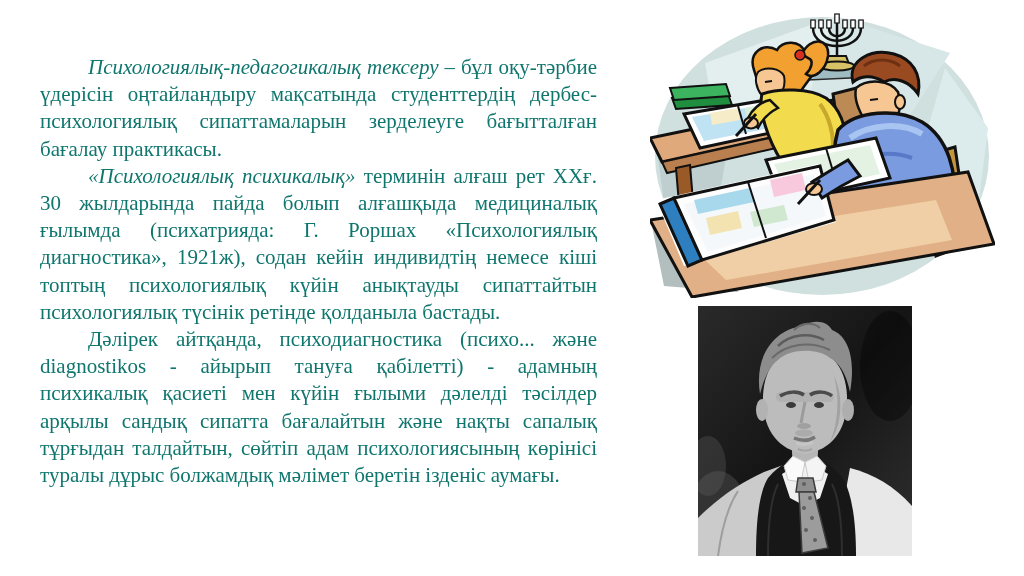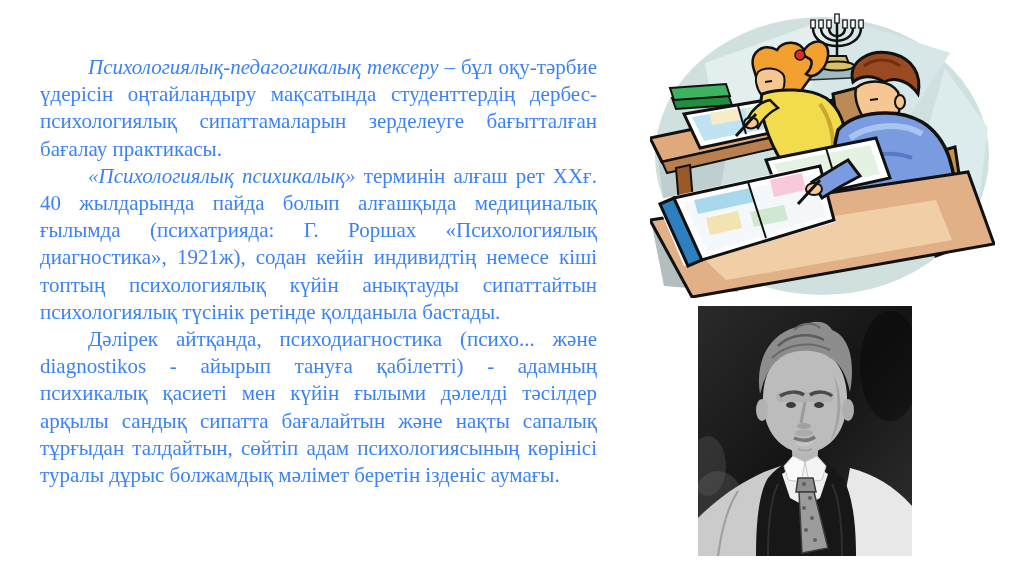--- a/index.html
+++ b/index.html
@@ -6,42 +6,42 @@
   .slide{
     position:relative;
     width:1024px;height:576px;
     background:#ffffff;
     overflow:hidden;
     font-family:"Liberation Serif","DejaVu Serif",serif;
   }
   .textblock{
     position:absolute;
     left:40px;top:54px;width:557px;
-    color:#3b82f6;
+    color:#0f766e;
     font-size:21px;
     line-height:27.2px;
     text-align:justify;
   }
   .textblock p{margin:0;text-indent:48px;}
   .lead{font-style:italic;}
   .clipart{
     position:absolute;left:650px;top:8px;width:345px;height:290px;
   }
   .photo{
     position:absolute;left:698px;top:306px;width:214px;height:250px;
   }
 </style>
 </head>
 <body>
 
 <div class="slide">
 
   <div class="textblock">
     <p><span class="lead">Психологиялық-педагогикалық тексеру</span><span> – бұл оқу-тәрбие үдерісін оңтайландыру мақсатында студенттердің дербес-психологиялық сипаттамаларын зерделеуге бағытталған бағалау практикасы.</span></p>
-    <p><span class="lead">«Психологиялық психикалық»</span><span> терминін алғаш рет ХХғ. 40 жылдарында пайда болып алғашқыда медициналық ғылымда (психатрияда: Г. Роршах «Психологиялық диагностика», 1921ж), содан кейін индивидтің немесе кіші топтың психологиялық күйін анықтауды сипаттайтын психологиялық түсінік ретінде қолданыла бастады.</span></p>
+    <p><span class="lead">«Психологиялық психикалық»</span><span> терминін алғаш рет ХХғ. 30 жылдарында пайда болып алғашқыда медициналық ғылымда (психатрияда: Г. Роршах «Психологиялық диагностика», 1921ж), содан кейін индивидтің немесе кіші топтың психологиялық күйін анықтауды сипаттайтын психологиялық түсінік ретінде қолданыла бастады.</span></p>
     <p><span>Дәлірек айтқанда, психодиагностика (психо... және diagnostikos - айырып тануға қабілетті) - адамның психикалық қасиеті мен күйін ғылыми дәлелді тәсілдер арқылы сандық сипатта бағалайтын және нақты сапалық тұрғыдан талдайтын, сөйтіп адам психологиясының көрінісі туралы дұрыс болжамдық мәлімет беретін ізденіс аумағы.</span></p>
   </div>
 
   <svg class="clipart" viewBox="0 0 345 290" aria-label="clipart">
 
     <g>
       <ellipse cx="172" cy="148" rx="167" ry="139" fill="#cfe0df"></ellipse>
       <polygon points="55,55 185,8 150,115 70,140" fill="#e3eeee"></polygon>
       <polygon points="185,8 300,45 255,115 150,115" fill="#d7e6e6"></polygon>
       <polygon points="295,60 338,120 328,200 278,120" fill="#dcebeb"></polygon>

